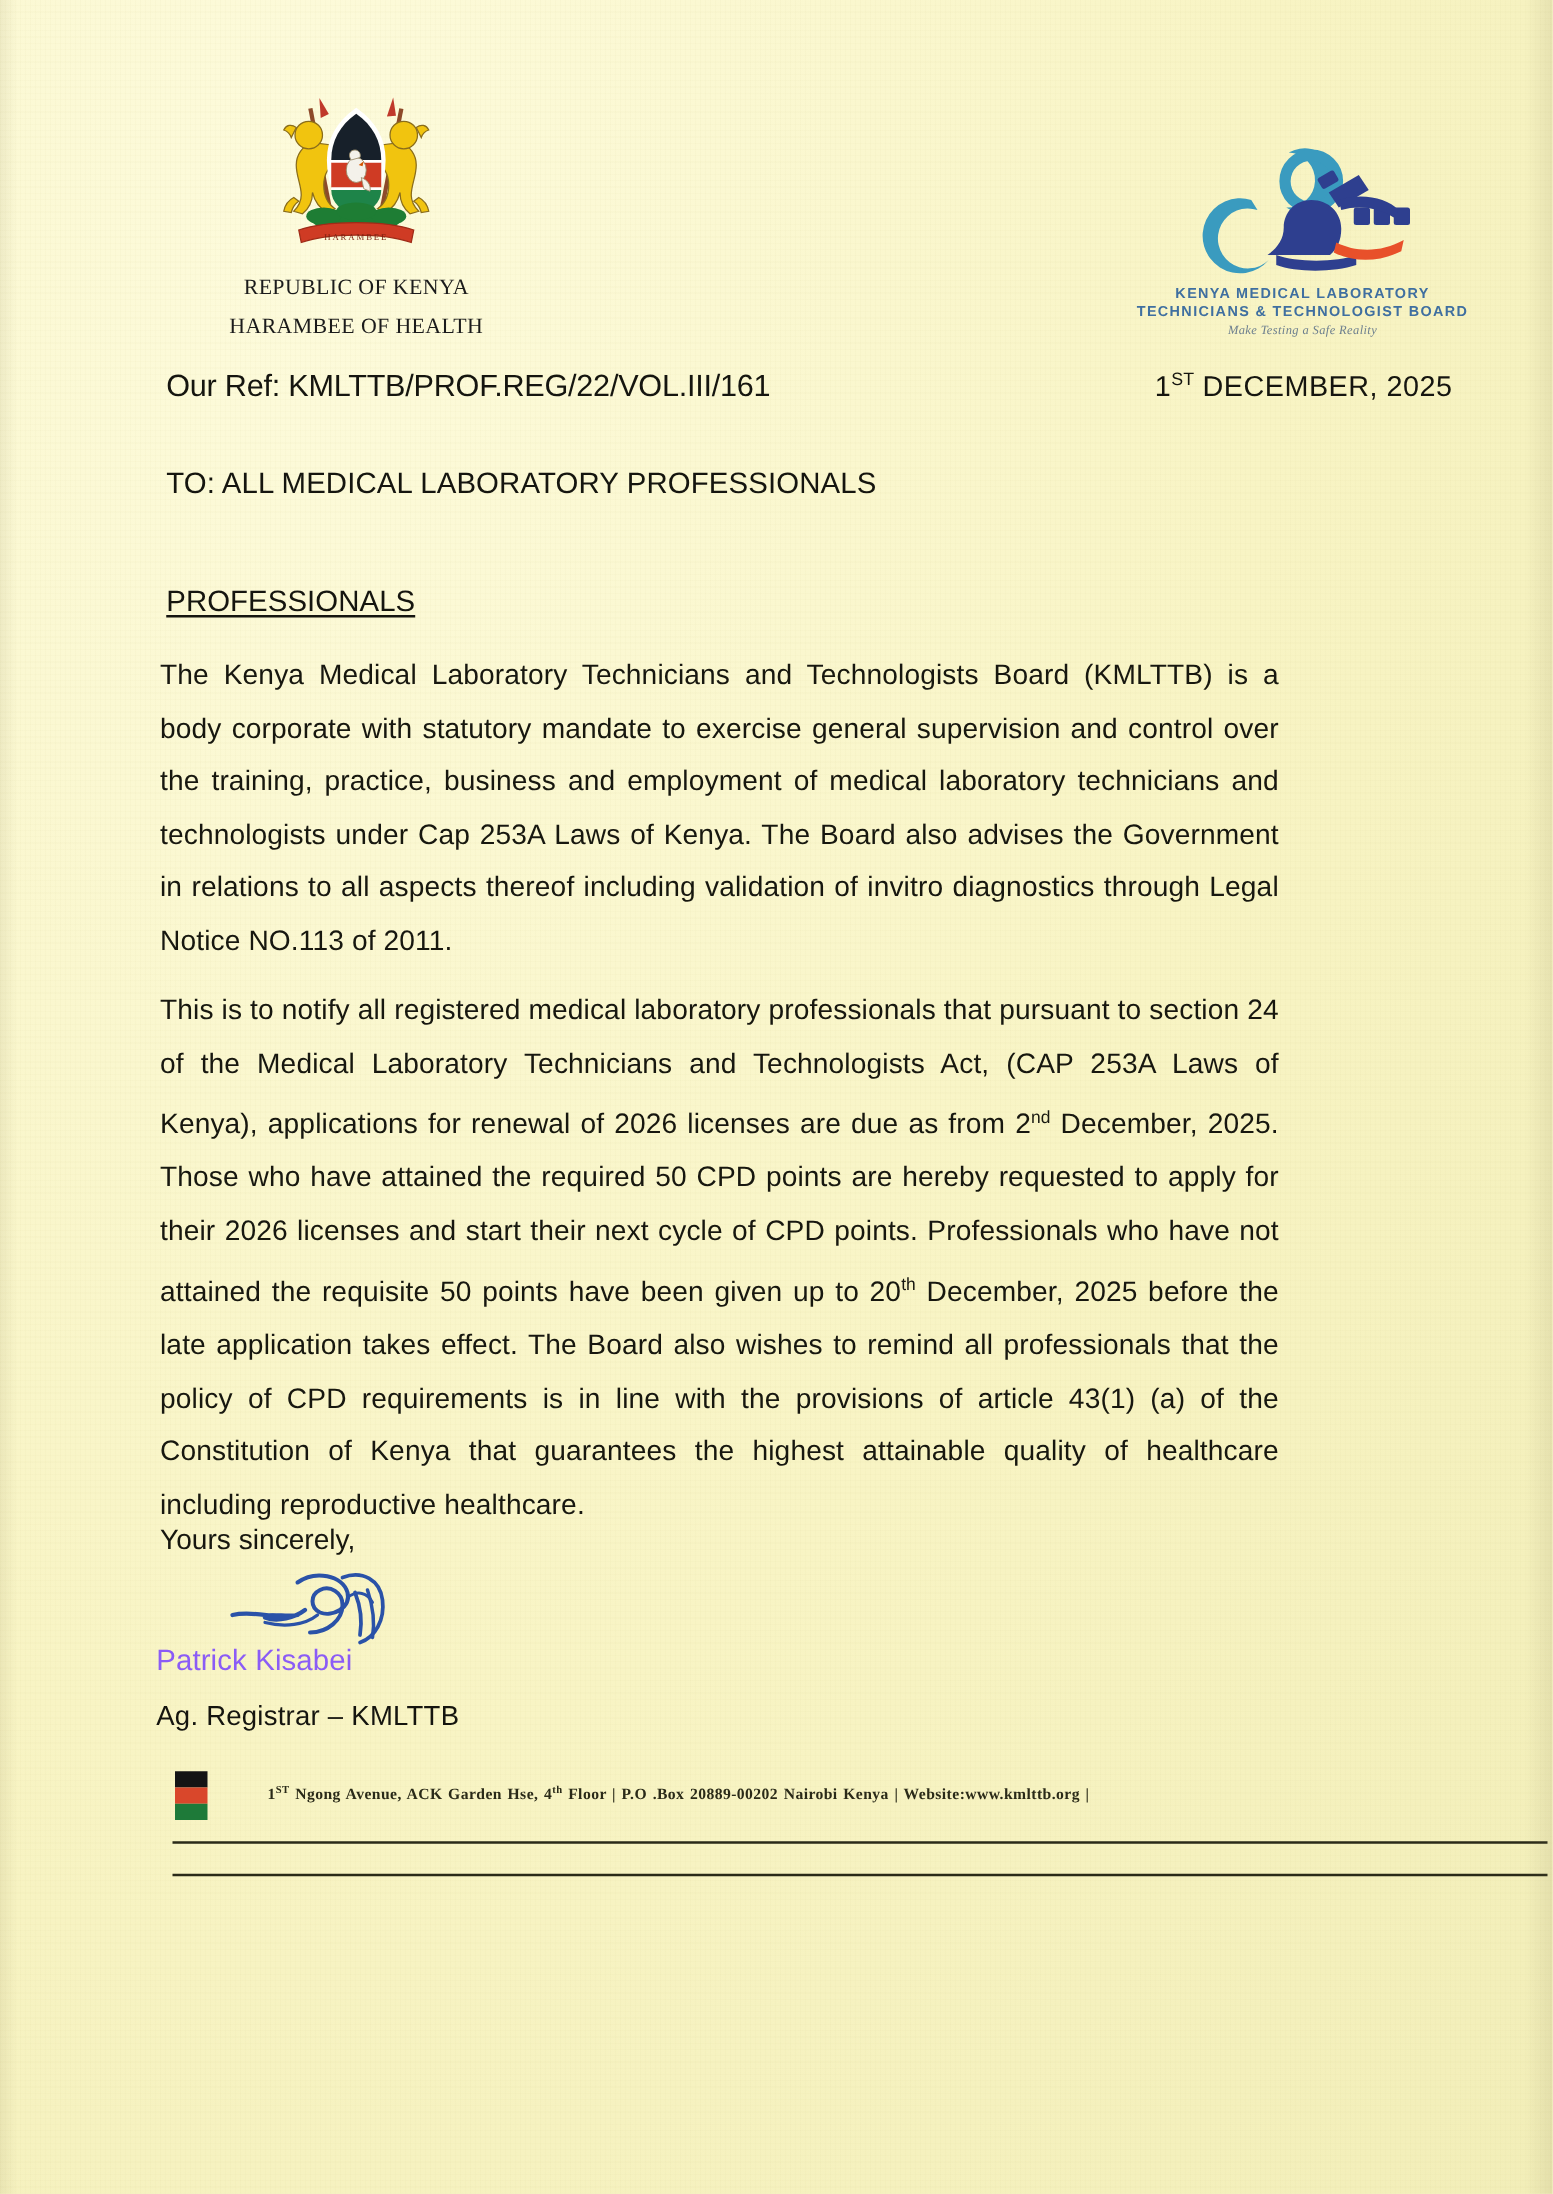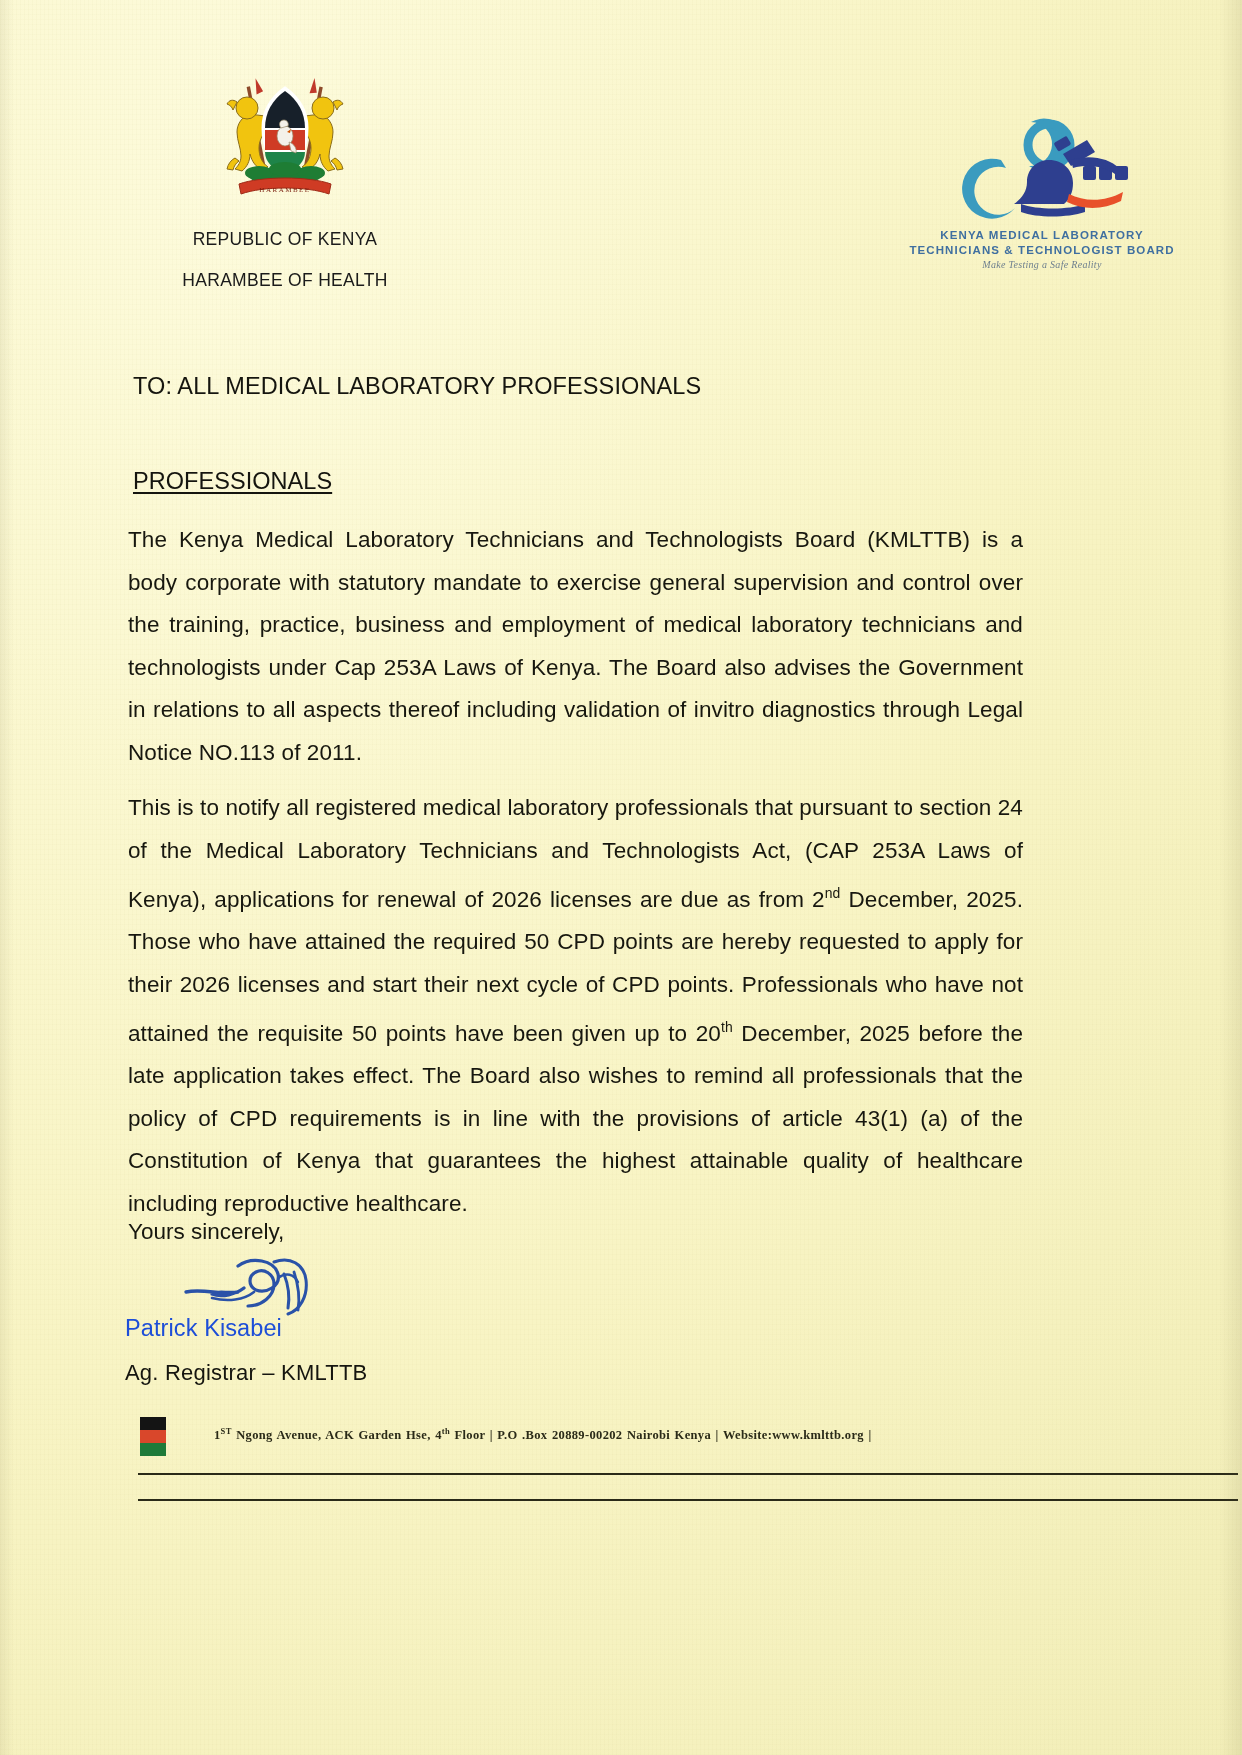--- a/index.html
+++ b/index.html
@@ -43,22 +43,22 @@
     top: 72px;
     width: 250px;
     text-align: center;
   }
   .coat-svg { display: block; margin: 0 auto; }
   .coat-caption {
     font-size: 17.5px;
     letter-spacing: 0.3px;
     color: #1b1b1b;
     line-height: 1.32;
-    margin-top: 18px;
-    font-family: Liberation Sans, sans-serif;
+    margin-top: 8px;
+    font-family: Liberation Serif, serif;
   }
   .board-logo-block {
     position: absolute;
     right: 35px;
     top: 108px;
     width: 330px;
     text-align: center;
   }
   .board-mark { display:block; margin: 0 auto 2px auto; }
   .board-name {
@@ -156,21 +156,21 @@
     top: 1248px;
     left: 182px;
     width: 180px;
     height: 72px;
   }
   .signer-name {
     position: absolute;
     top: 1315px;
     left: 125px;
     font-size: 23.5px;
-    color: #1d4ed8;
+    color: #8b5cf6;
     letter-spacing: 0.1px;
   }
   .signer-title {
     position: absolute;
     top: 1360px;
     left: 125px;
     font-size: 22px;
     color: #15150f;
     letter-spacing: 0.2px;
   }
@@ -337,20 +337,24 @@
         </g>
 
         <path d="M134 86 c16 8 36 8 54 -2 l-2 9 c-18 9 -38 9 -54 1 Z" fill="#e8502a"></path>
       </svg>
       <div class="board-name">KENYA MEDICAL LABORATORY</div>
       <div class="board-name">TECHNICIANS &amp; TECHNOLOGIST BOARD</div>
       <div class="board-tagline">Make Testing a Safe Reality</div>
     </div>
   </div>
 
+  <div class="refrow">
+    <div class="ref-text">Our Ref: KMLTTB/PROF.REG/22/VOL.III/161</div>
+    <div class="date-text"><span>1</span><sup>ST</sup><span> DECEMBER, 2025</span></div>
+  </div>
 
   <div class="to-line">TO:  ALL MEDICAL LABORATORY PROFESSIONALS</div>
 
   <div class="re-block">
     <br>
     <span>PROFESSIONALS</span>
   </div>
 
   <div class="body-wrap">
     <p class="para">The Kenya Medical Laboratory Technicians and Technologists Board (KMLTTB) is a body corporate with statutory mandate to exercise general supervision and control over the training, practice, business and employment of medical laboratory technicians and technologists under Cap 253A Laws of Kenya. The Board also advises the Government in relations to all aspects thereof including validation of invitro diagnostics through Legal Notice NO.113 of 2011.</p>

